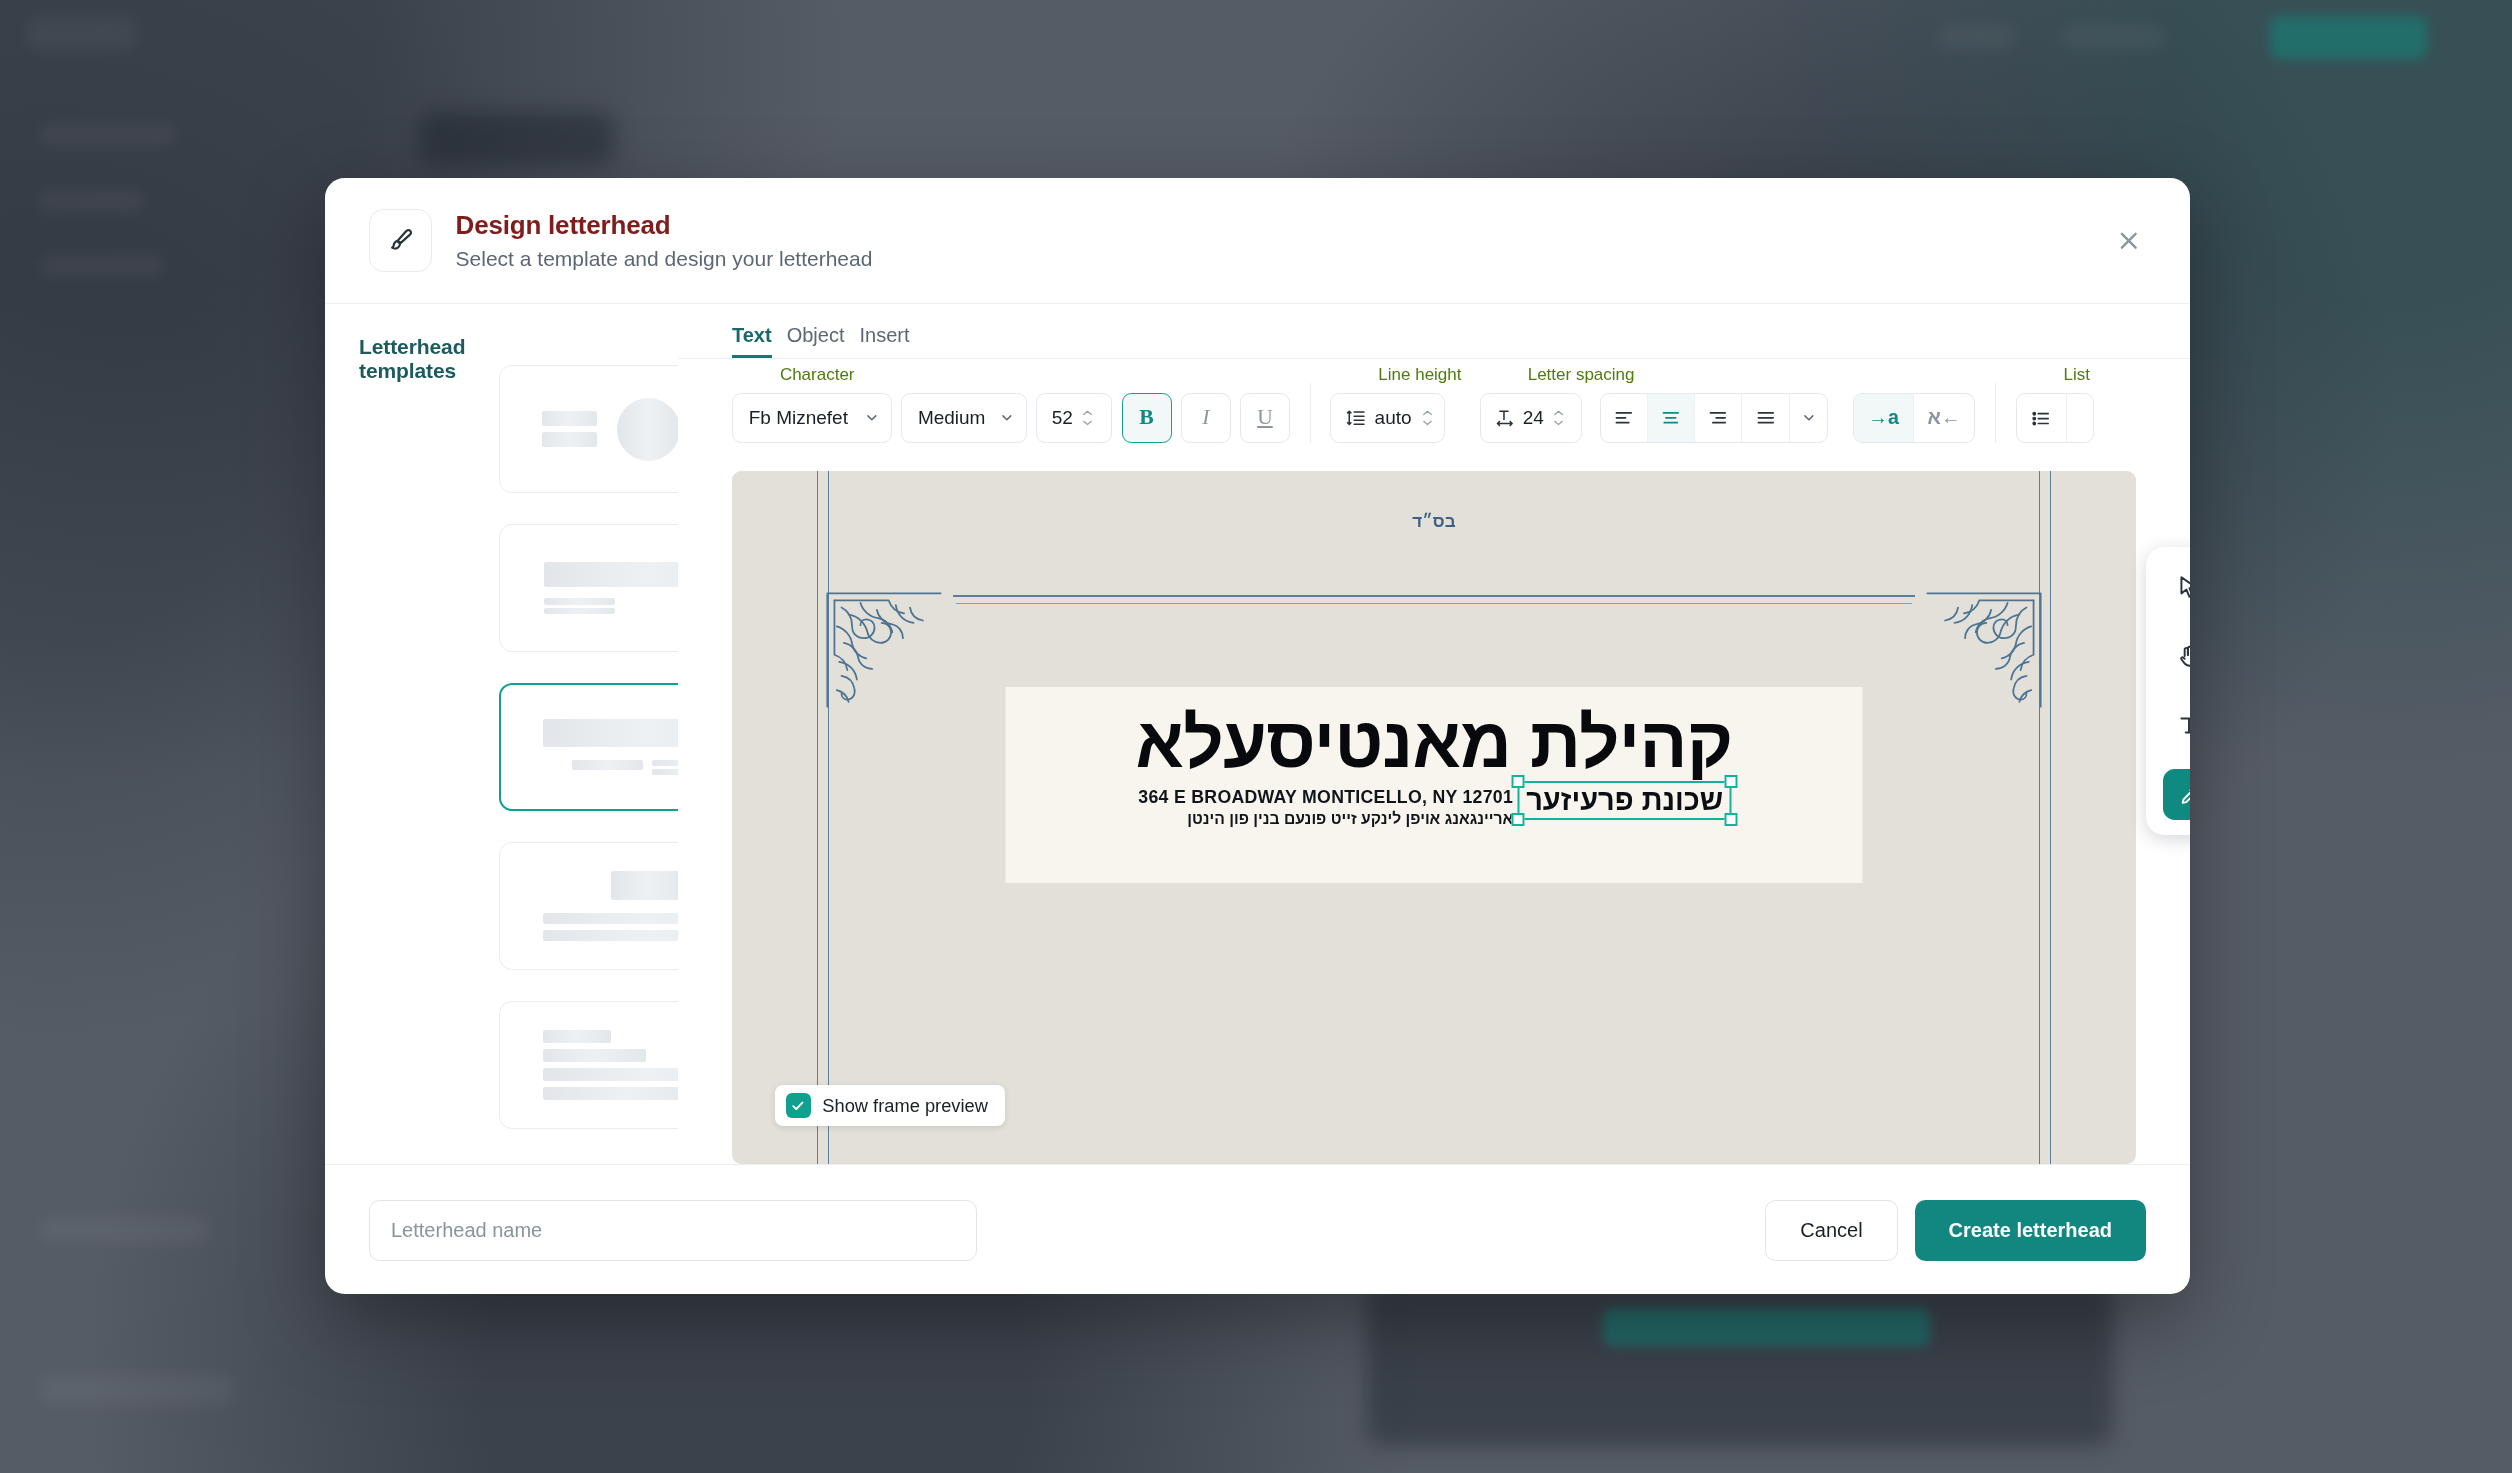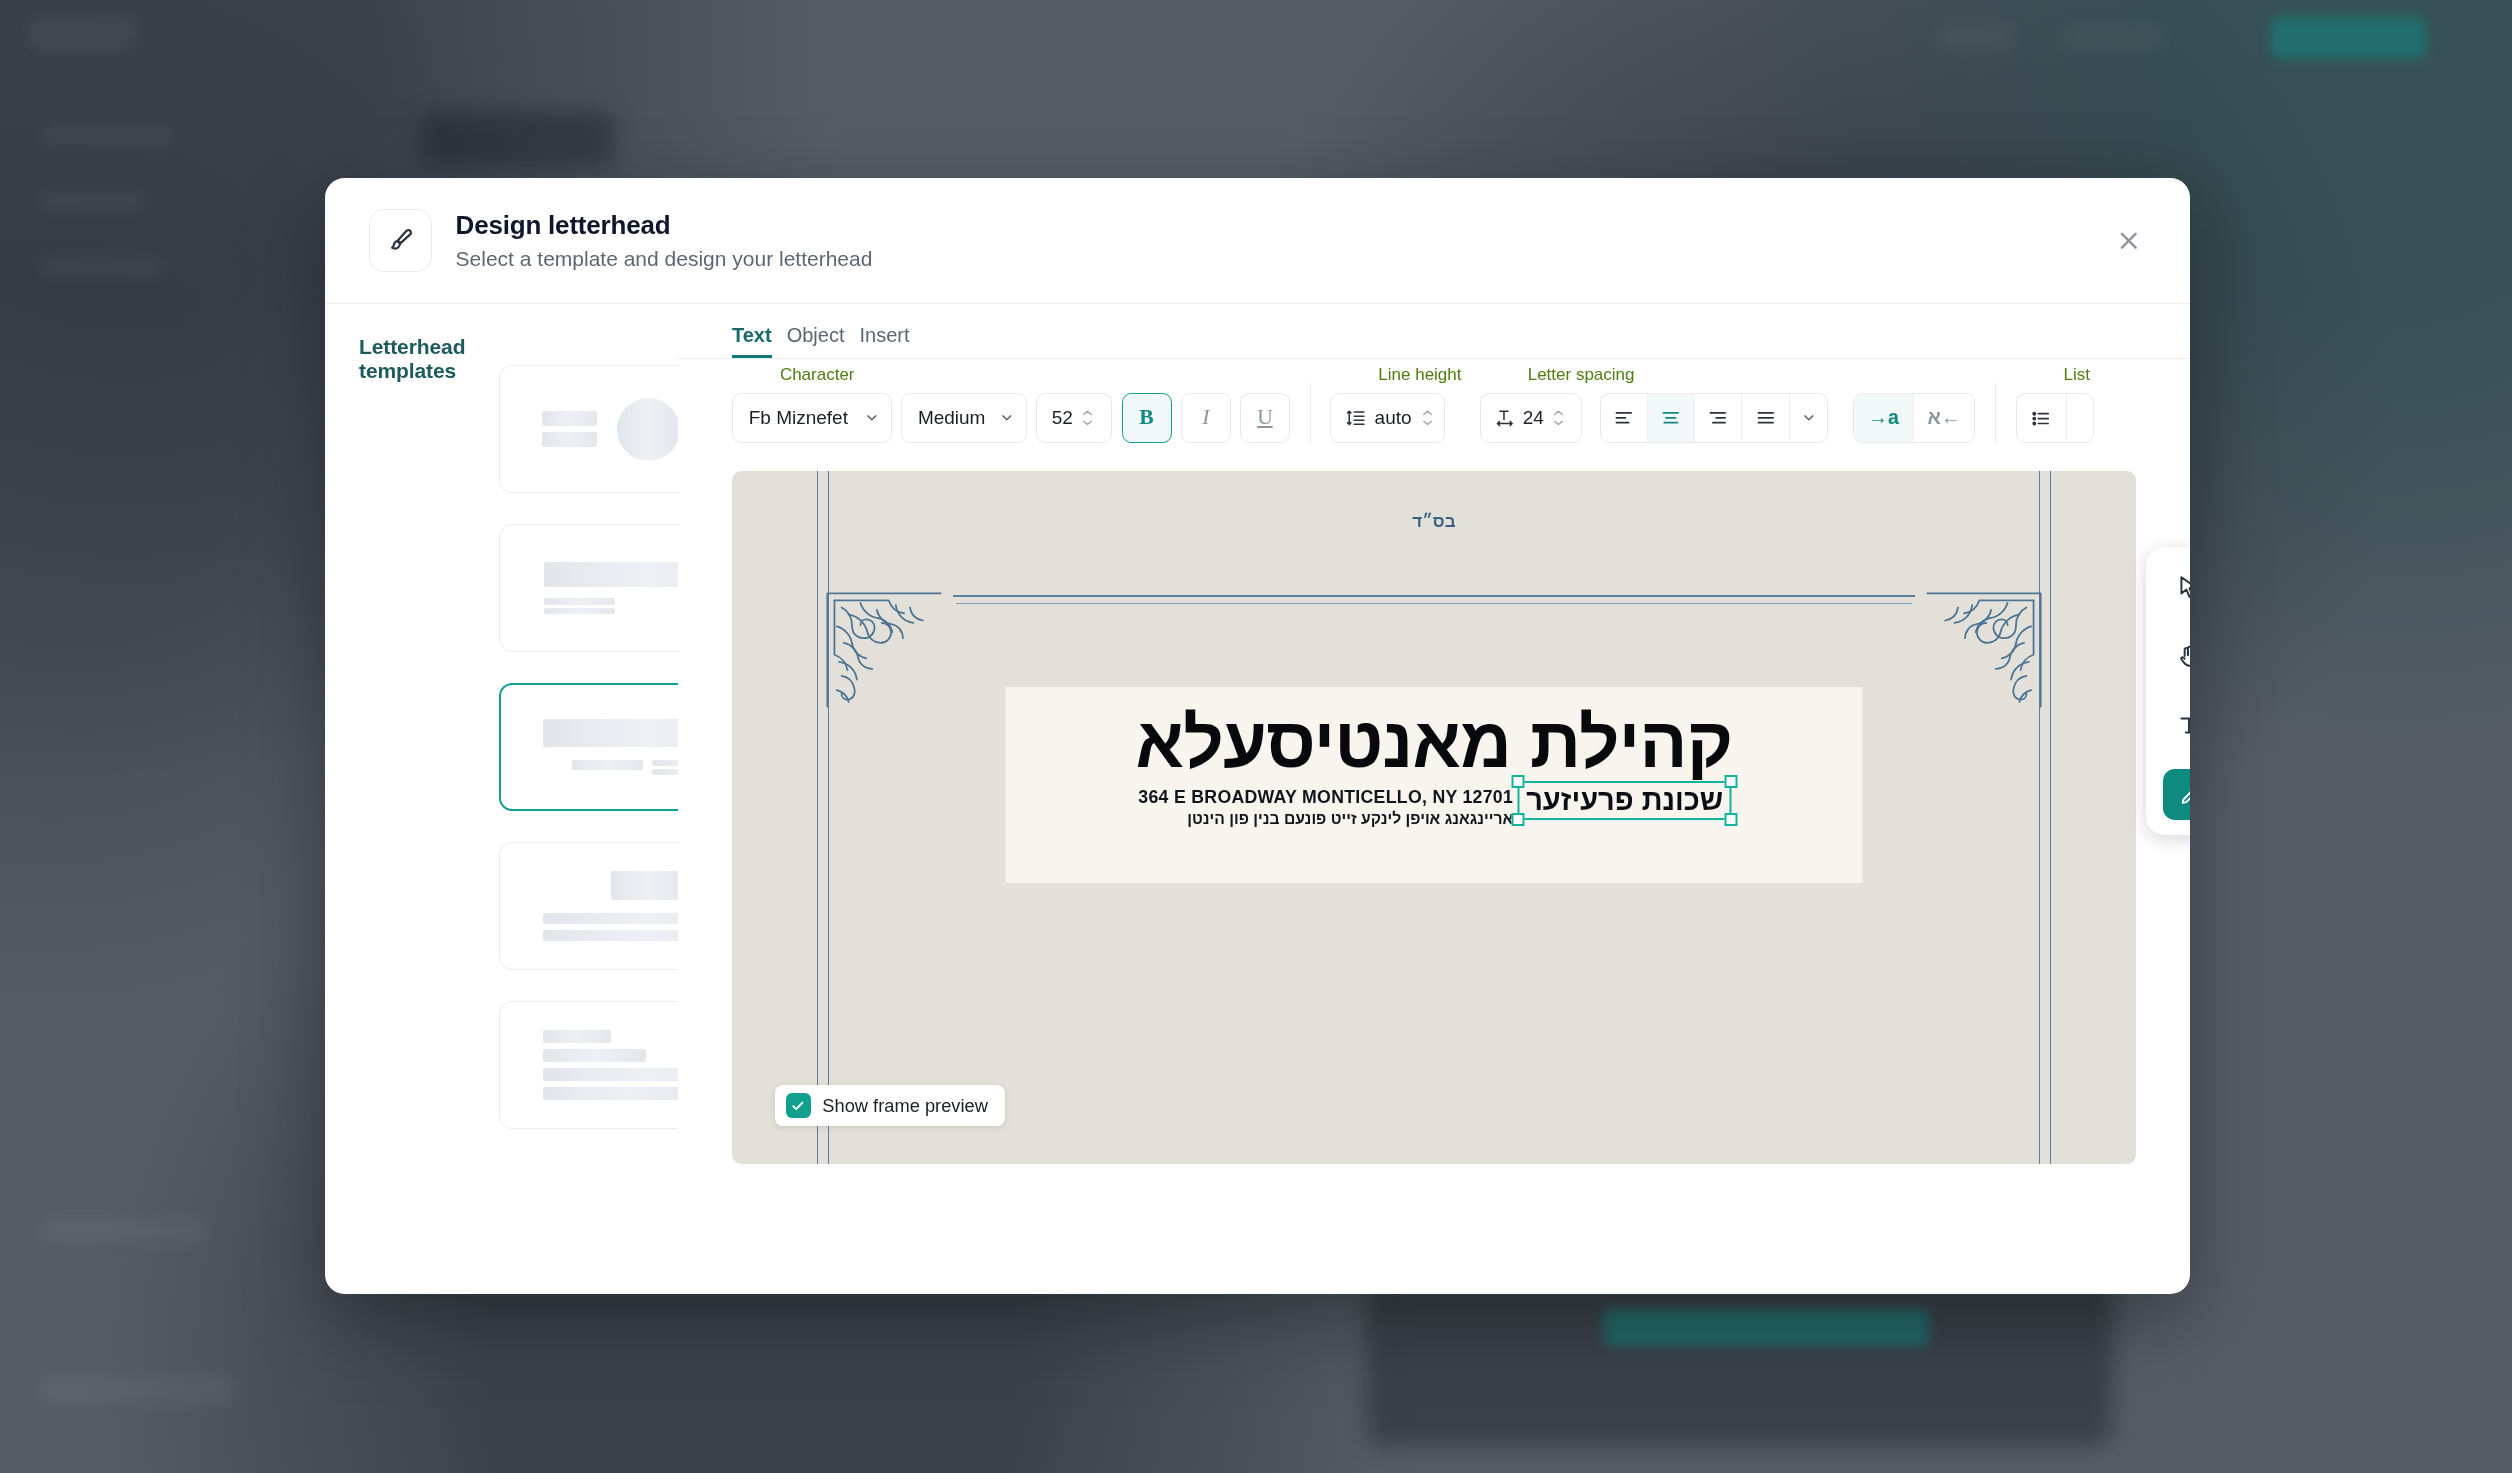--- a/index.html
+++ b/index.html
@@ -59,21 +59,21 @@
     position: relative;
   }
   #brush-badge {
     width: 63px; height: 63px; flex: 0 0 63px;
     border: 1.3px solid #e7eaee; border-radius: 14.4px;
     display: flex; align-items: center; justify-content: center;
     background: #fff;
   }
   #header-text { margin-left: 23.6px; }
   #dlg-title {
-    font-size: 26px; font-weight: 700; color: #0f172a;
+    font-size: 26px; font-weight: 700; color: #7f1d1d;
     letter-spacing: -0.2px; line-height: 1.18;
   }
   #dlg-sub {
     font-size: 21px; color: #5d6773; margin-top: 5.2px; line-height: 1.2;
   }
   #close-btn {
     position: absolute; right: 38px; top: 50%; transform: translateY(-50%);
     width: 46px; height: 46px; border: none; background: transparent;
     cursor: pointer; display: flex; align-items: center; justify-content: center;
   }
@@ -613,15 +613,22 @@
         <button class="tool active">
           <svg width="26" height="26" viewBox="0 0 24 24" fill="none" stroke="#ffffff" stroke-width="1.8" stroke-linecap="round" stroke-linejoin="round">
             <path d="M17.5 3.5a2.5 2.5 0 013.5 3.5l-2.3 2.3 1 1-1.8 1.8-1-1-7.5 7.5-3.2.7.7-3.2 7.5-7.5-1-1L15.2 5.8l1 1z"></path>
           </svg>
         </button>
       </div>
 
     </div>
   </div>
 
+  <div id="modal-footer">
+    <input id="name-input" type="text" placeholder="Letterhead name" style="">
+    <div id="footer-actions">
+      <button id="cancel-btn">Cancel</button>
+      <button id="create-btn">Create letterhead</button>
+    </div>
+  </div>
 
 </div>
 
 
 </body></html>

